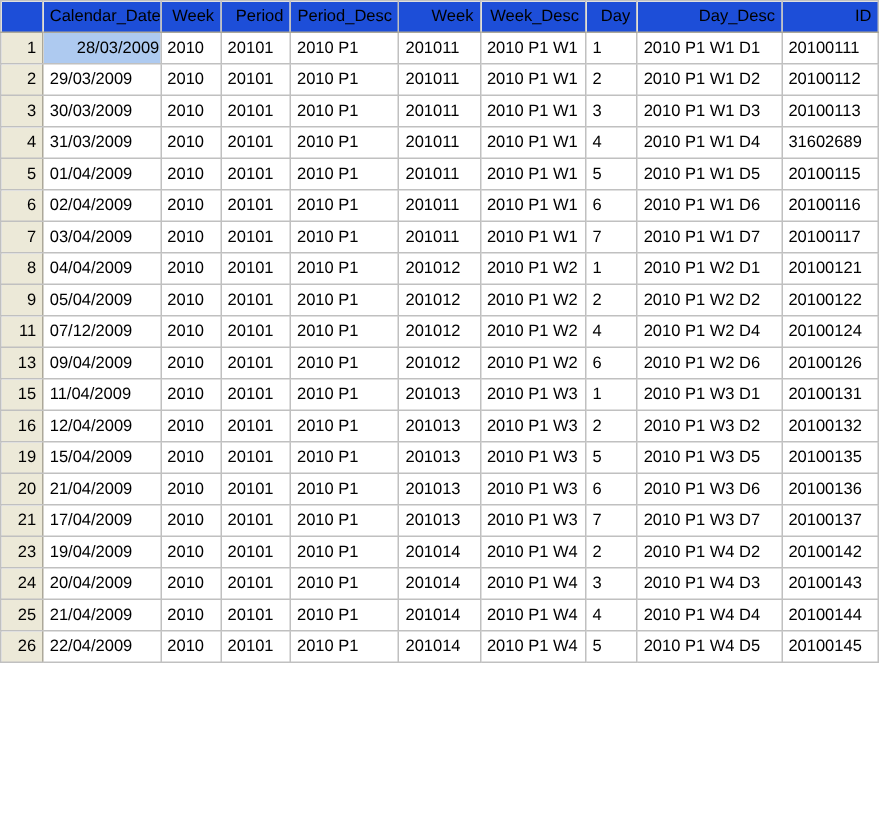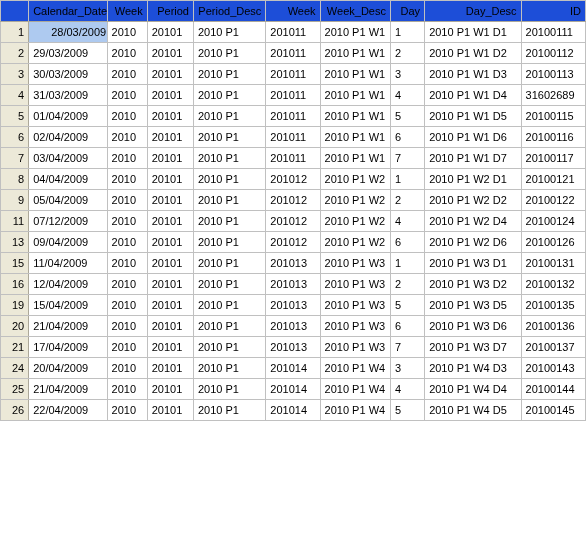--- a/index.html
+++ b/index.html
@@ -275,20 +275,32 @@
         <td>2010</td>
         <td>20101</td>
         <td>2010 P1</td>
         <td>201013</td>
         <td>2010 P1 W3</td>
         <td>7</td>
         <td>2010 P1 W3 D7</td>
         <td>20100137</td>
       </tr>
       <tr>
+        <th class="rowhdr">23</th>
+        <td>19/04/2009</td>
+        <td>2010</td>
+        <td>20101</td>
+        <td>2010 P1</td>
+        <td>201014</td>
+        <td>2010 P1 W4</td>
+        <td>2</td>
+        <td>2010 P1 W4 D2</td>
+        <td>20100142</td>
+      </tr>
+      <tr>
         <th class="rowhdr">24</th>
         <td>20/04/2009</td>
         <td>2010</td>
         <td>20101</td>
         <td>2010 P1</td>
         <td>201014</td>
         <td>2010 P1 W4</td>
         <td>3</td>
         <td>2010 P1 W4 D3</td>
         <td>20100143</td>

